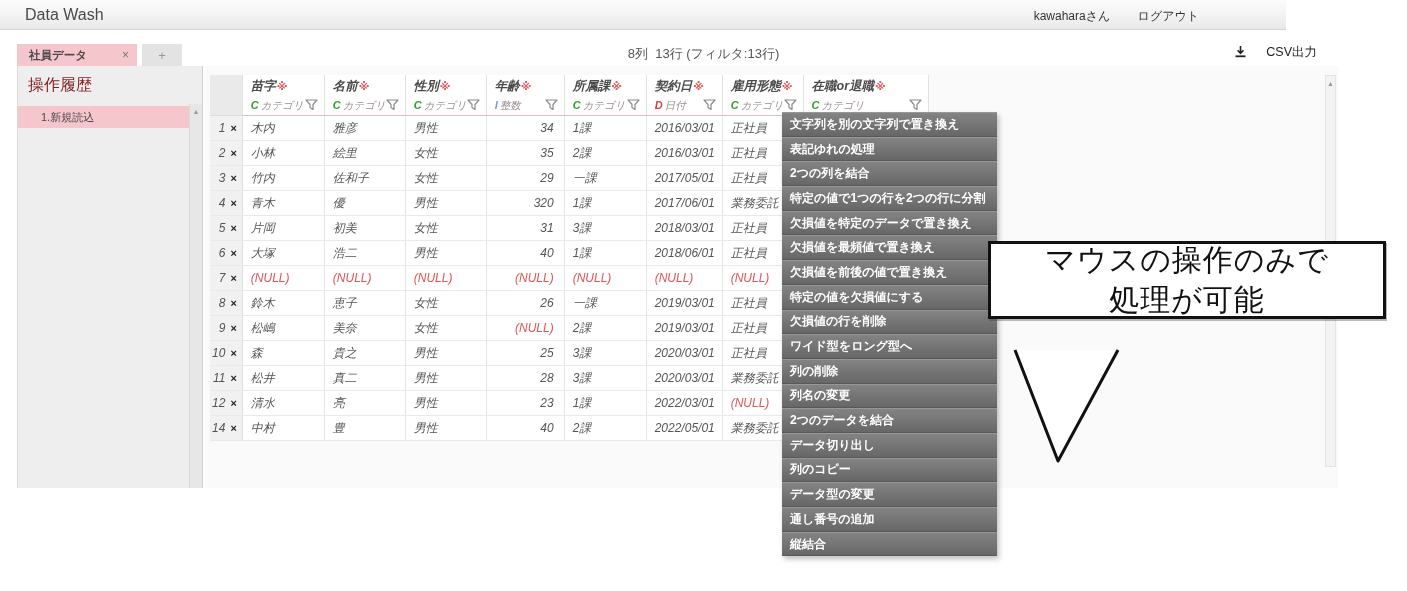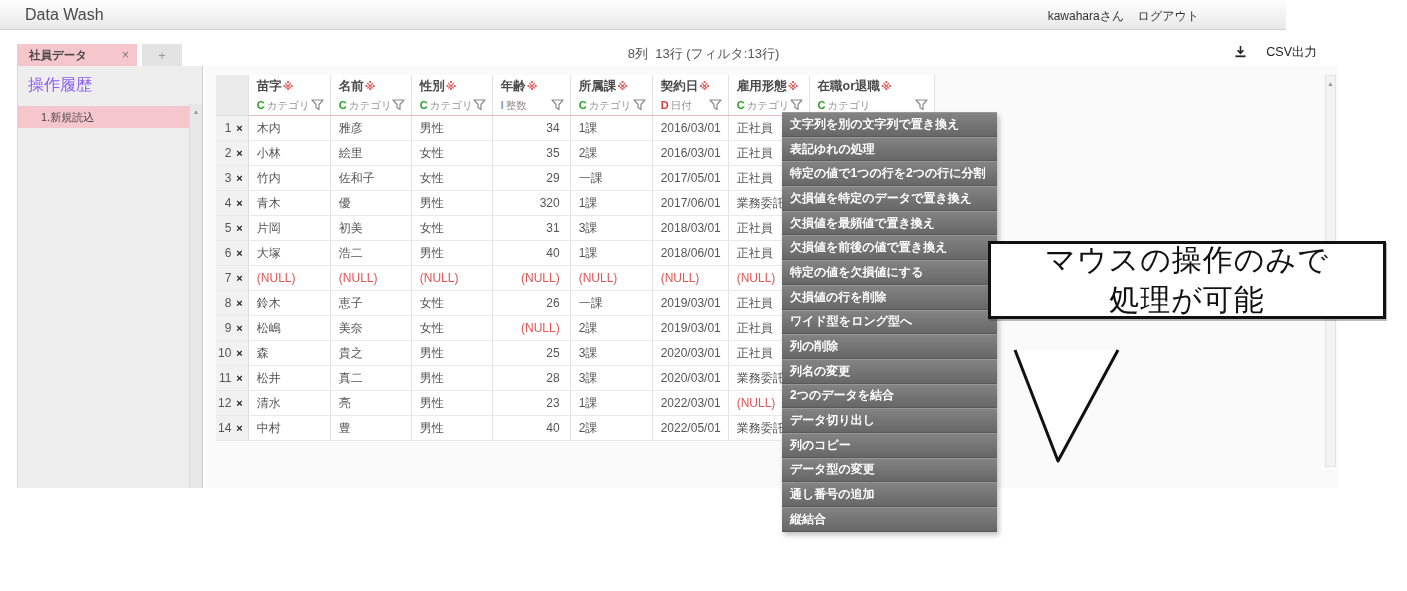--- a/index.html
+++ b/index.html
@@ -10,49 +10,49 @@
   }
   
   .topbar {
     position:absolute; left:0; top:0; width:1286px; height:30px;
     background:linear-gradient(180deg,#fdfdfd,#e9e9e9);
     border-bottom:1px solid #d4d4d4;
     display:flex; align-items:center;
   }
   .app-title { margin-left:25px; font-size:16px; color:#4a4a4a; }
   .topbar-right { position:absolute; right:87px; top:8px; font-size:12px; color:#333; }
-  .topbar-right .logout { margin-left:10px; cursor:pointer; }
+  .topbar-right .logout { margin-left:24px; cursor:pointer; }
   
   .strip { position:absolute; left:0; top:31px; width:1407px; height:35px; background:#fff; }
   .status { position:absolute; left:0; top:14px; width:1407px; text-align:center;
             font-size:13px; color:#555; white-space:pre; }
   .csv-btn { position:absolute; right:90px; top:13px; font-size:12.5px; color:#222;
              display:flex; align-items:center; gap:19px; cursor:pointer; }
   
   .tabs { position:absolute; left:17px; top:44px; display:flex; height:38px; }
   .tab { height:22px; display:flex; align-items:center; font-size:11.5px; cursor:pointer; }
   .tab.active { width:120px; background:#f6c6cd; color:#4a4a4a; padding:0 8px 0 12px;
                 justify-content:space-between; font-weight:bold; }
   .tab .close { color:#777; font-weight:normal; font-size:12px; }
   .tab.plus { width:40px; background:#e3e3e3; color:#999; justify-content:center;
               margin-left:5px; font-size:13px; }
   
   .sidebar { position:absolute; left:17px; top:66px; width:186px; height:422px;
              background:#eeeeee; border-left:1px solid #d8d8d8; border-right:1px solid #cfcfcf; }
-  .sidebar-title { font-size:16px; color:#8b5cf6; padding:9px 10px 10px 10px; }
+  .sidebar-title { font-size:16px; color:#7f1d1d; padding:9px 10px 10px 10px; }
   .sidebar-item { height:22px; background:#f6c6cd; font-size:11px; color:#4a4a4a;
                   display:flex; align-items:center; padding-left:23px; margin-right:13px; cursor:pointer; }
   .sb-scroll { position:absolute; right:0; top:38px; bottom:0; width:13px; background:#e7e7e7;
                border-left:1px solid #dadada; text-align:center; }
   .scroll-arrow { font-size:7px; color:#999; line-height:10px; display:block; padding-top:3px; cursor:pointer; }
   .main { position:absolute; left:205px; top:66px; width:1133px; height:422px; background:#fafafa; }
   .main-scroll { position:absolute; right:2px; top:9px; width:11px; height:392px;
                  background:#f3f3f3; border:1px solid #e3e3e3; text-align:center; }
   
-  .datatable { position:absolute; left:216px; top:75px; z-index:2; }
+  .datatable { position:absolute; left:210px; top:75px; z-index:2;font-style:italic; }
   table { border-collapse:collapse; table-layout:fixed; background:#fff; }
   th { height:37px; background:#fff; border-right:1px solid #e2e2e2;
        border-bottom:1px solid #e8b9c2; vertical-align:top; padding:3px 6px 0 8px;
        text-align:left; font-weight:normal; }
   th.corner { background:#eaeaea; border-bottom:1px solid #dcdcdc; }
   .hname { font-size:12.5px; font-weight:bold; color:#4a4a4a; white-space:nowrap; }
   .hname .req { color:#e06060; font-size:11px; margin-left:1px; }
   .htype { display:flex; align-items:center; justify-content:space-between; margin-top:2px; }
   .htype .tlab { font-size:10.5px; color:#9a8f91; white-space:nowrap; }
   .tletter { font-size:11px; font-weight:bold; margin-right:2px; }
@@ -430,20 +430,21 @@
           <td>業務委託</td>
           <td></td>
         </tr>
       </tbody>
     </table>
 </div>
 
 <div class="ctx-menu" id="ctx-menu">
     <div class="ctx-item">文字列を別の文字列で置き換え</div>
     <div class="ctx-item">表記ゆれの処理</div>
+    <div class="ctx-item">2つの列を結合</div>
     <div class="ctx-item">特定の値で1つの行を2つの行に分割</div>
     <div class="ctx-item">欠損値を特定のデータで置き換え</div>
     <div class="ctx-item">欠損値を最頻値で置き換え</div>
     <div class="ctx-item">欠損値を前後の値で置き換え</div>
     <div class="ctx-item">特定の値を欠損値にする</div>
     <div class="ctx-item">欠損値の行を削除</div>
     <div class="ctx-item">ワイド型をロング型へ</div>
     <div class="ctx-item">列の削除</div>
     <div class="ctx-item">列名の変更</div>
     <div class="ctx-item">2つのデータを結合</div>

